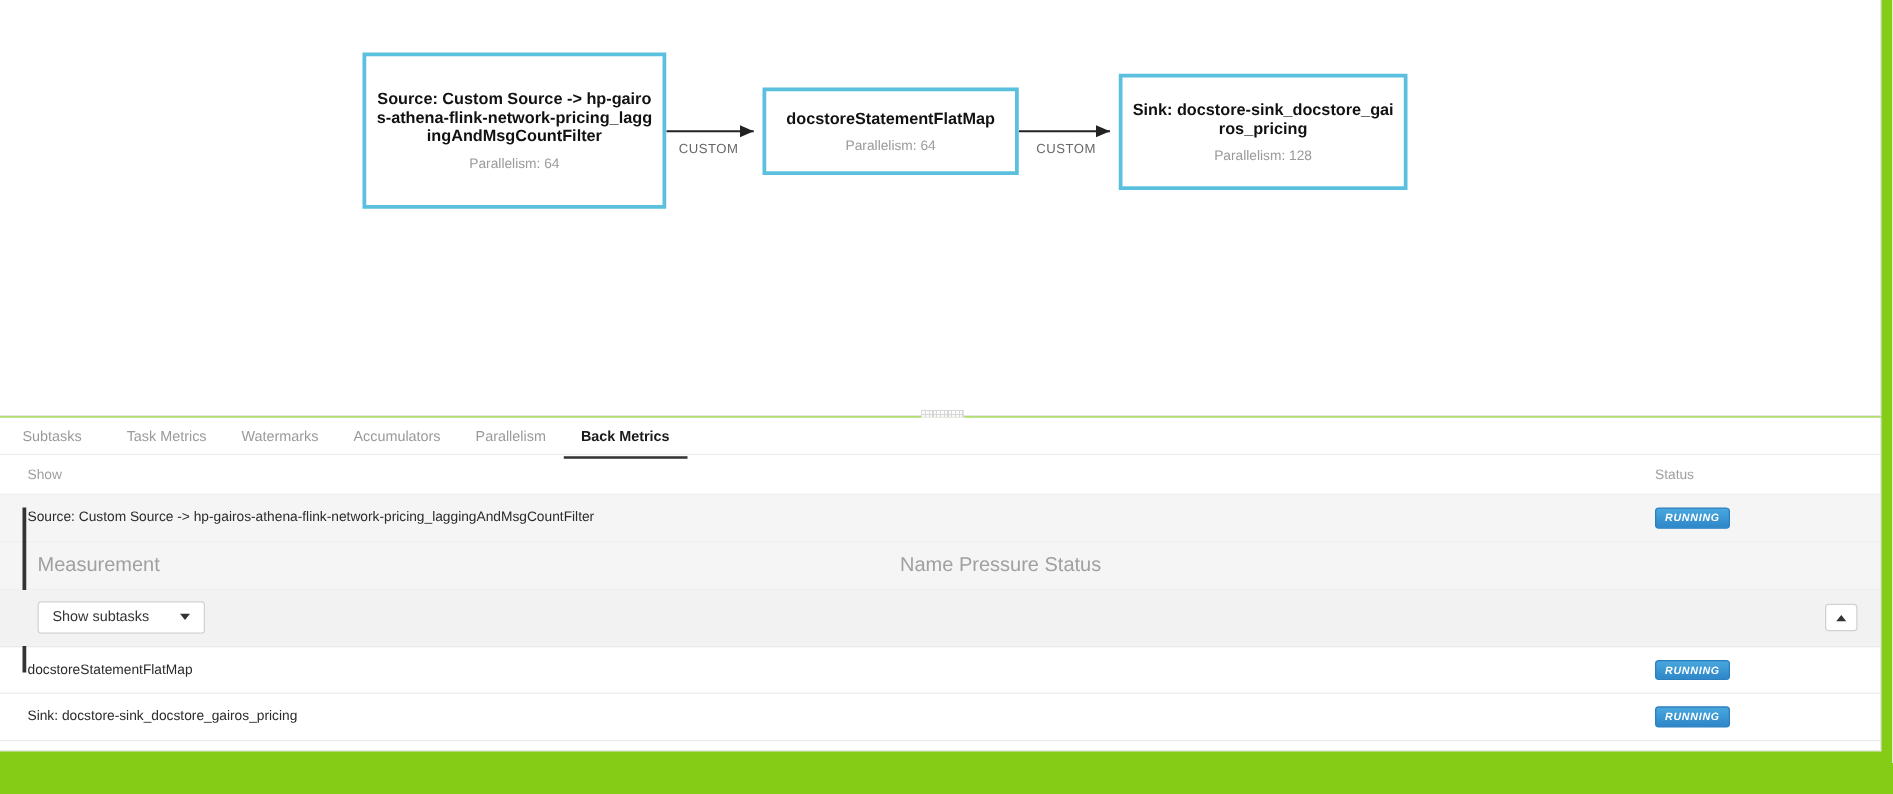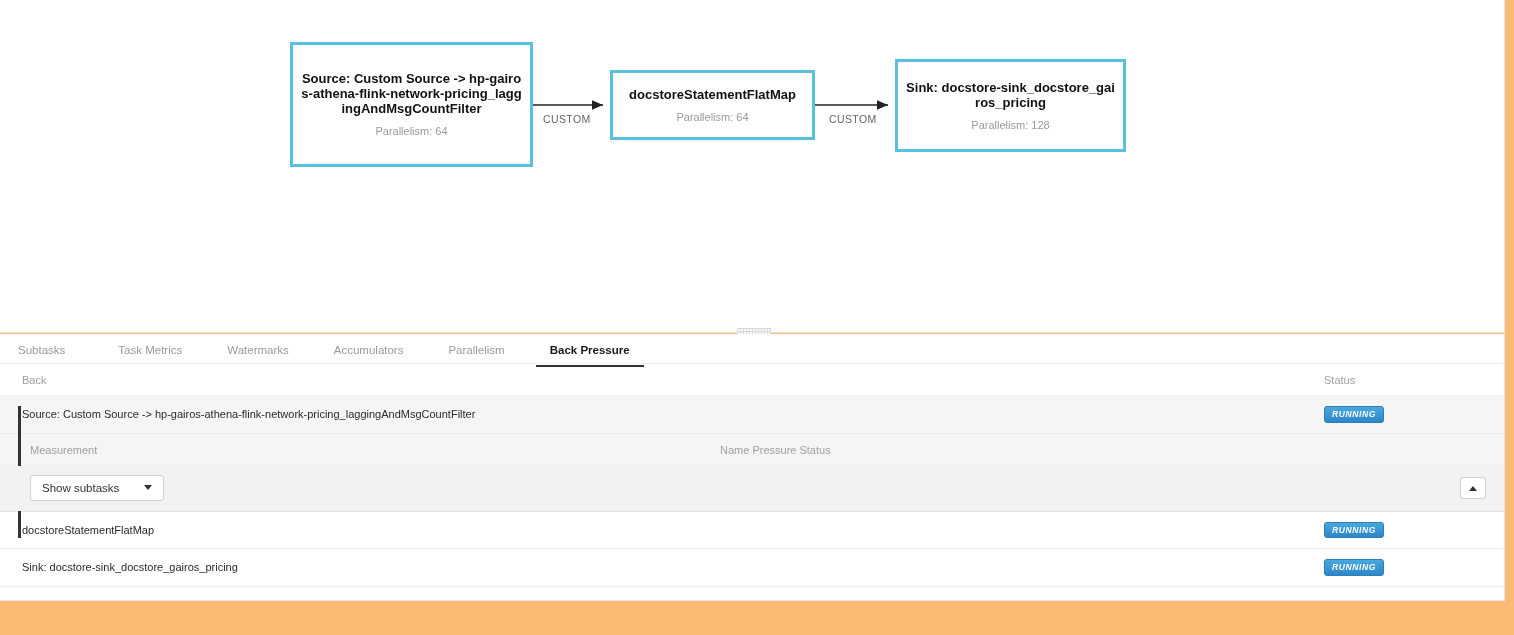--- a/index.html
+++ b/index.html
@@ -3,21 +3,21 @@
 <meta charset="utf-8">
 <style>
   * { box-sizing: border-box; }
   html, body {
     margin: 0; padding: 0;
     width: 1514px; height: 635px;
     background: #ffffff;
     font-family: "Liberation Sans", sans-serif;
     overflow: hidden;
   }
-  #app { position: relative; width: 1514px; height: 635px; background:#fdba74; }
+  #app { position: relative; width: 1514px; height: 635px; background:#84cc16; }
 
   
   .graph-panel {
     position: absolute; left: 0; top: 0;
     width: 1505px; height: 333px;
     background: #ffffff;
     border-right: 1px solid #e7e7e7;
     border-bottom: 1px solid #e7e7e7;
     overflow: hidden;
   }
@@ -65,21 +65,21 @@
     position: absolute; left: 0; top: 334px;
     width: 1505px; height: 267px;
     background: #ffffff;
     border-right: 1px solid #e7e7e7;
     border-bottom: 1px solid #e7e7e7;
   }
 
   .tabs {
     position: relative; height: 30px;
     padding: 8px 0 16px 18px;
-    display: flex; align-items: flex-start; gap: 17px;
+    display: flex; align-items: flex-start; gap: 0;
     border-bottom: 1px solid #eeeeee;
   }
   .tab {
     font-size: 11.5px; color: #9a9a9a;
     padding: 2px 14px 9px 14px;
     cursor: pointer; white-space: nowrap;
     border-bottom: 2px solid transparent;
     margin-bottom: -1px;
   }
   .tab:first-child { padding-left: 0; margin-right: 8px; }
@@ -104,21 +104,21 @@
   .grp-row td.col-name { padding-left: 22px !important; }
 
   
   .accent {
     position: absolute; left: 18px; top: 72px;
     width: 3px; height: 132px; background: #333333;
   }
 
   .sub-wrap { background: #fbfbfb; }
   .sub-head td {
-    font-size: 11px; color: #a0a0a0;
+    font-size: 16px; color: #a0a0a0;
     padding: 10px 0 9px 0;
     border-bottom: 1px solid #efefef;
     background: #f5f5f5;
   }
   .sub-head td.sub-c1 { padding-left: 30px !important; }
   .sub-row td {
     font-size: 11px; color: #2b2b2b;
     padding: 10px 0 10px 0;
     background: #f2f2f2;
     border-bottom: 1px solid #efefef;
@@ -197,29 +197,29 @@
   <div class="divider-grip"></div>
 
   <div class="lower-panel">
 
     <div class="tabs">
       <div class="tab">Subtasks</div>
       <div class="tab">Task Metrics</div>
       <div class="tab">Watermarks</div>
       <div class="tab">Accumulators</div>
       <div class="tab">Parallelism</div>
-      <div class="tab active">Back Pressure</div>
+      <div class="tab active">Back Metrics</div>
     </div>
 
     <div class="accent"></div>
 
     <table class="tbl">
       <tbody>
         <tr class="th-row">
-          <td class="col-name">Back</td>
+          <td class="col-name">Show</td>
           <td class="col-status">Status</td>
         </tr>
 
         <tr class="grp-row expanded">
           <td class="col-name">Source: Custom Source -&gt; hp-gairos-athena-flink-network-pricing_laggingAndMsgCountFilter</td>
           <td class="col-status badge-cell">
             <span class="badge badge-running">RUNNING</span>
           </td>
         </tr>
 

